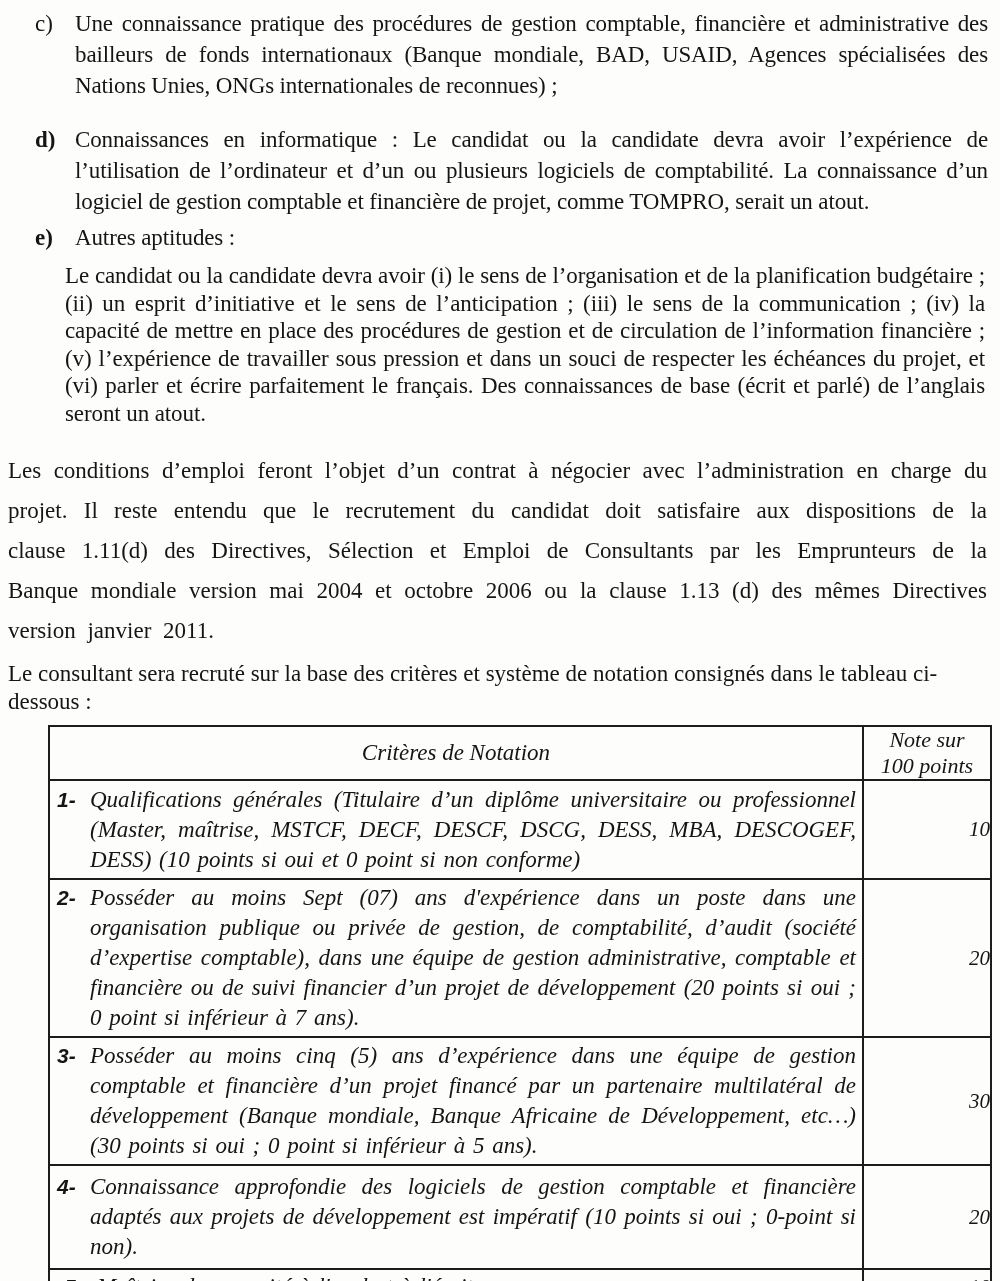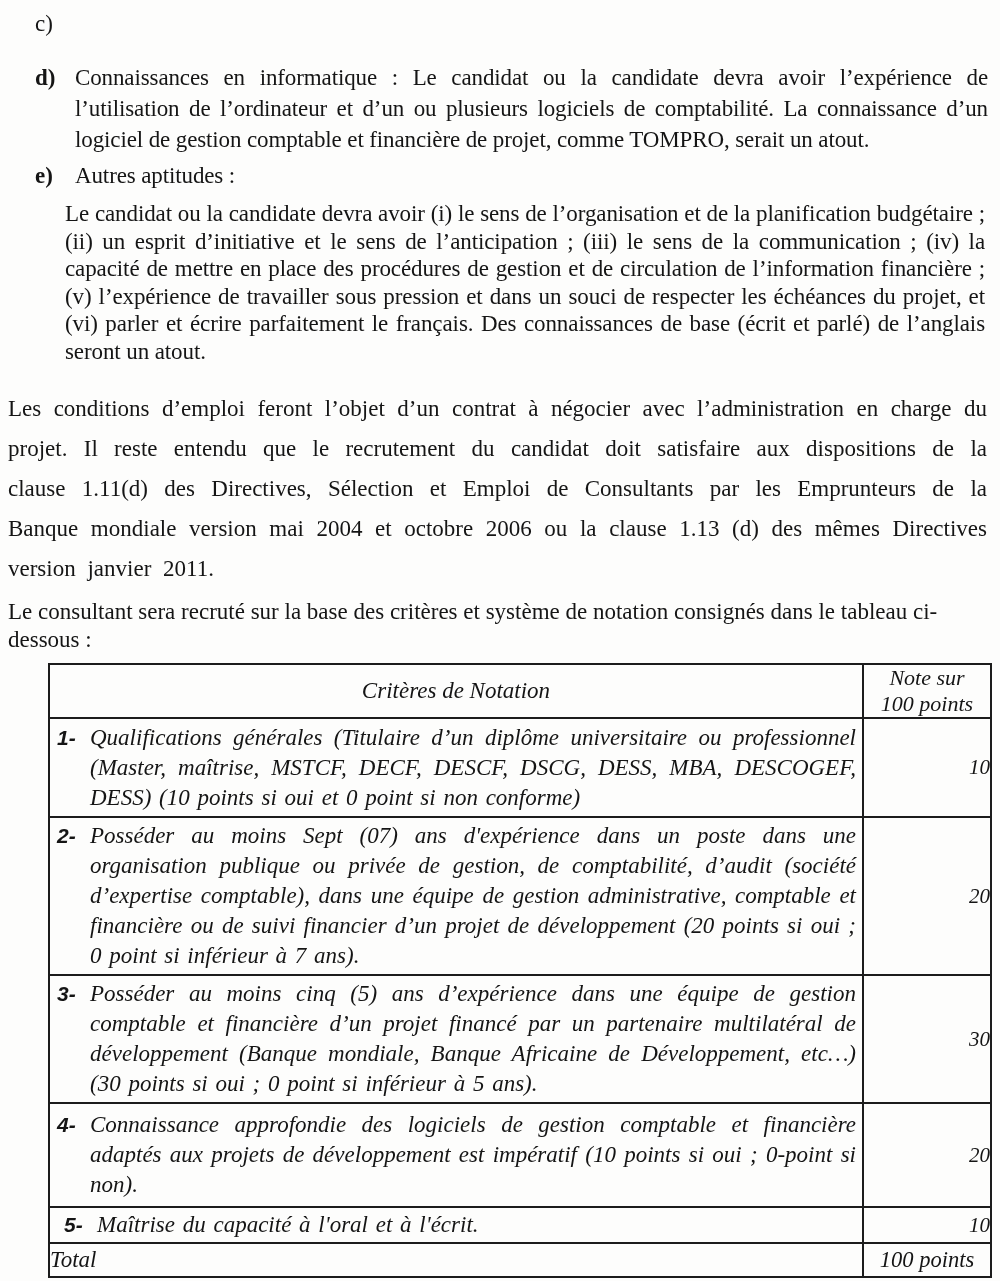--- a/index.html
+++ b/index.html
@@ -72,20 +72,21 @@
   .total-label { font-weight: bold; padding-left: 8px; font-size: 23px; }
   td.total-value { text-align: center; font-size: 22.5px; }
 </style>
 </head>
 <body>
 
 <div class="page">
 
   <div class="li li-c">
     <span class="marker">c)</span>
+    <span class="body">Une connaissance pratique des procédures de gestion comptable, financière et administrative des bailleurs de fonds internationaux (Banque mondiale, BAD, USAID, Agences spécialisées des Nations Unies, ONGs internationales de reconnues) ;</span>
   </div>
 
   <div class="li li-d">
     <span class="marker">d)</span>
     <span class="body"><span class="bold">Connaissances en informatique</span><span> : Le candidat ou la candidate devra avoir l’expérience de l’utilisation de l’ordinateur et d’un ou plusieurs logiciels de comptabilité. La connaissance d’un logiciel de gestion comptable et financière de projet, comme TOMPRO, serait un atout.</span></span>
   </div>
 
   <div class="li li-e">
     <span class="marker">e)</span>
     <span class="body bold">Autres aptitudes :</span>

